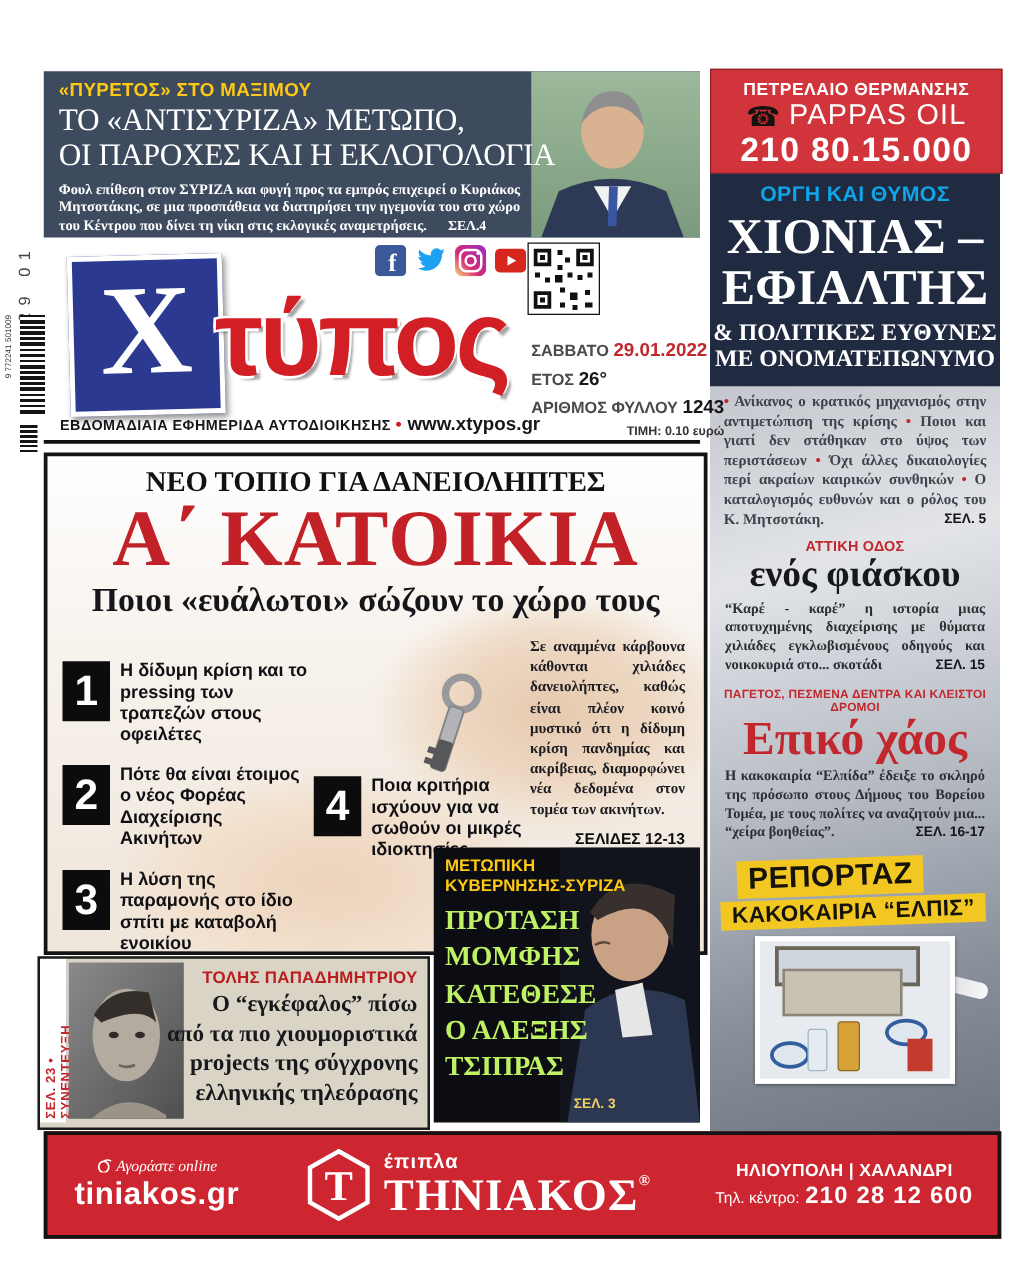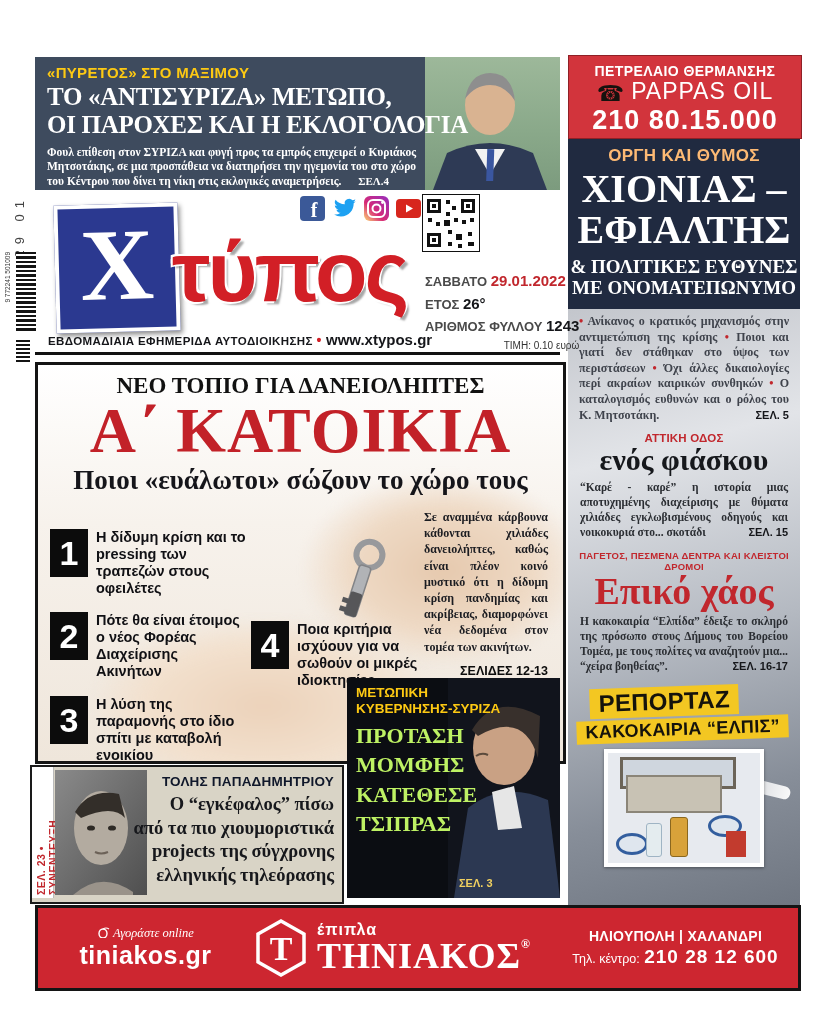--- a/index.html
+++ b/index.html
@@ -15,36 +15,36 @@
     background:repeating-linear-gradient(#141414 0 2px,#fff 2px 4px,#141414 4px 7px,#fff 7px 9px);}
   .barcode-sm{left:16px;top:340px;width:14px;height:24px;
     background:repeating-linear-gradient(#141414 0 2px,#fff 2px 4px);}
   .barcode-num{left:4px;top:252px;font-size:6.5px;color:#333;}
 
   
   .topstory{left:35px;top:57px;width:525px;height:133px;background:#3e4b5e;overflow:hidden;}
   .topstory .photo{position:absolute;right:0;top:0;width:135px;height:133px;
     background:linear-gradient(180deg,#9db89a 0%,#8aa98a 55%,#7c9b7e 100%);}
   .ts-kicker{position:absolute;left:12px;top:7px;color:#fdc913;font-weight:bold;font-size:15px;letter-spacing:.3px;}
-  .ts-headline{position:absolute;left:12px;top:26px;color:#fff;font-weight:bold;font-size:25px;line-height:1.1;letter-spacing:-.3px;}
+  .ts-headline{position:absolute;left:12px;top:26px;color:#fff;font-weight:normal;font-size:25px;line-height:1.1;letter-spacing:-.3px;}
   .ts-summary{position:absolute;left:12px;top:88px;width:372px;color:#fff;font-weight:bold;
     font-size:11.5px;line-height:1.25;}
   .ts-pageref{color:#fff;font-weight:bold;font-size:11px;margin-left:14px;}
 
   
   .pappas{left:568px;top:55px;width:232px;height:82px;background:#d2343c;border:1px solid #8f2026;
     color:#fff;text-align:center;}
   .pp-l1{font-size:14px;font-weight:bold;margin-top:7px;letter-spacing:.4px;}
   .pp-brand{font-size:23px;font-weight:normal;letter-spacing:1px;line-height:1.05;}
   .pp-phone{font-size:27px;font-weight:bold;letter-spacing:1px;}
   .pp-tel-icon{color:#16120e;font-size:22px;vertical-align:-2px;margin-right:6px;}
 
   
   .rcol{left:568px;top:139px;width:232px;height:766px;background:#202a40;overflow:hidden;}
-  .rc-kicker{color:#fdba74;font-weight:bold;font-size:17px;text-align:center;margin-top:7px;letter-spacing:.3px;}
+  .rc-kicker{color:#0ea5e9;font-weight:bold;font-size:17px;text-align:center;margin-top:7px;letter-spacing:.3px;}
   .rc-headline{color:#fff;font-weight:bold;font-size:40px;line-height:1.02;text-align:center;margin-top:3px;}
   .rc-subhead{color:#fff;font-weight:bold;font-size:19px;line-height:1.12;text-align:center;margin-top:5px;}
   .rc-photo{position:absolute;left:0;top:170px;width:232px;height:596px;
     background:linear-gradient(165deg,#c3c6cc 0%,#e2e4e8 25%,#b4b9c1 55%,#878e99 80%,#6f7681 100%);}
   .rc-streak{position:absolute;right:8px;bottom:120px;width:130px;height:13px;transform:rotate(14deg);
     background:linear-gradient(90deg,rgba(255,255,255,.05),rgba(255,255,255,.95));border-radius:6px;}
   .rc-bullets{margin:5px 11px 0;font-family:"Liberation Serif",serif;font-weight:bold;
     font-size:12px;line-height:1.3;color:#3f434c;text-align:justify;}
   .rb-item::before{content:"• ";color:#c1272d;font-weight:bold;}
   .rc-selref{float:right;color:#15161a;font-size:11px;font-weight:bold;font-family:"Liberation Sans",sans-serif;}
@@ -77,21 +77,21 @@
     color:#fff;font-family:"Liberation Serif",serif;font-weight:bold;font-size:102px;line-height:114px;text-align:center;}
   .logo-word{left:172px;top:222px;font-weight:bold;font-size:86px;letter-spacing:-3px;color:#d21f26;
     text-shadow:-2px -2px 0 #fff,2px -2px 0 #fff,-2px 2px 0 #fff,3px 3px 2px rgba(0,0,0,.35);}
   .tagline{left:48px;top:331px;font-size:11.5px;font-weight:bold;color:#15161a;letter-spacing:.4px;}
   .tagline .dot{color:#d21f26;font-size:14px;}
   .tagline .site{font-size:15px;letter-spacing:0;}
   .datebox{left:425px;top:270px;font-size:13px;color:#15161a;line-height:1.5;}
   .datebox .lbl{color:#4a4a4a;font-weight:bold;}
   .datebox .red{color:#c1272d;font-weight:bold;font-size:15px;}
   .datebox .big{font-weight:bold;font-size:15px;}
-  .price{text-align:right;font-size:10px;font-weight:normal;color:#333;}
+  .price{text-align:right;font-size:10px;font-weight:bold;color:#333;}
   .rule{left:35px;top:352px;width:525px;height:3px;background:#111;}
 
   
   .mainbox{left:35px;top:362px;width:525px;height:396px;border:3px solid #141414;
     background:linear-gradient(180deg,#ffffff 0%,#f7f2ec 40%,#efe6db 100%);overflow:hidden;}
   .hand1{position:absolute;right:-20px;top:110px;width:280px;height:190px;
     background:radial-gradient(ellipse at center,#e6c9ae 0%,#eed9c4 45%,rgba(238,217,196,0) 72%);filter:blur(5px);}
   .hand2{position:absolute;left:60px;bottom:-30px;width:330px;height:170px;
     background:radial-gradient(ellipse at center,#ecd2ba 0%,#f2e0cd 50%,rgba(242,224,205,0) 75%);filter:blur(6px);}
   .ms-kicker{position:relative;text-align:center;margin-top:8px;font-family:"Liberation Serif",serif;
@@ -116,28 +116,28 @@
   .cs-kicker{position:absolute;left:9px;top:7px;color:#fdc913;font-weight:bold;font-size:13.5px;line-height:1.15;}
   .cs-headline{position:absolute;left:9px;top:43px;width:132px;color:#bef264;font-family:"Liberation Serif",serif;
     font-weight:bold;font-size:22px;line-height:1.33;}
   .cs-pageref{position:absolute;left:112px;bottom:9px;color:#f0d060;font-weight:bold;font-size:11px;}
 
   
   .interview{left:30px;top:765px;width:310px;height:135px;background:#d9d4c6;border:2px solid #1a1a1a;overflow:hidden;}
   .iv-strip{position:absolute;left:0;top:0;width:21px;height:131px;background:#fff;border-right:1px solid #bbb;}
   .iv-striptext{position:absolute;left:3px;top:4px;height:124px;color:#c1272d;font-weight:bold;font-size:10.5px;letter-spacing:.5px;}
   .iv-photo{position:absolute;left:23px;top:3px;width:92px;height:125px;}
-  .iv-kicker{position:absolute;right:8px;top:7px;color:#0f172a;font-weight:bold;font-size:13.5px;letter-spacing:.2px;}
+  .iv-kicker{position:absolute;right:8px;top:7px;color:#b91c1c;font-weight:bold;font-size:13.5px;letter-spacing:.2px;}
   .iv-headline{position:absolute;right:8px;top:26px;width:238px;text-align:right;z-index:2;
     font-family:"Liberation Serif",serif;font-weight:bold;font-size:18.5px;line-height:1.28;color:#17181c;}
 
   
   .tiniakos{left:35px;top:905px;width:760px;height:80px;background:#cd2630;border:3px solid #141414;
     display:flex;align-items:center;color:#fff;}
-  .tn-left{width:175px;text-align:center;margin-left:20px;}
+  .tn-left{width:175px;text-align:center;}
   .tn-online{font-family:"Liberation Serif",serif;font-style:italic;font-size:12.5px;}
   .tn-site{font-size:25px;font-weight:bold;letter-spacing:.5px;}
   .tn-center{flex:1;display:flex;align-items:center;justify-content:center;gap:10px;}
   .tn-brandcol{line-height:1;}
   .tn-small{font-size:16px;font-weight:bold;letter-spacing:1px;}
   .tn-brand{font-family:"Liberation Serif",serif;font-weight:bold;font-size:36px;letter-spacing:1px;}
   .tn-reg{font-size:12px;vertical-align:top;}
   .tn-right{width:245px;text-align:center;font-weight:bold;line-height:1.3;}
   .tn-loc{font-size:14px;letter-spacing:.3px;}
   .tn-phone-lbl{font-size:12.5px;font-weight:normal;}
@@ -364,20 +364,21 @@
       <path d="M28 78 Q34 74 40 77" stroke="#5a4a3c" stroke-width="2" fill="none"></path>
     </svg>
     <div class="cs-kicker">
       <div>ΜΕΤΩΠΙΚΗ</div>
       <div>ΚΥΒΕΡΝΗΣΗΣ-ΣΥΡΙΖΑ</div>
     </div>
     <div class="cs-headline">
       <div>ΠΡΟΤΑΣΗ</div>
       <div>ΜΟΜΦΗΣ</div>
       <div>ΚΑΤΕΘΕΣΕ</div>
+      <div>Ο ΑΛΕΞΗΣ</div>
       <div>ΤΣΙΠΡΑΣ</div>
     </div>
     <div class="cs-pageref">ΣΕΛ. 3</div>
   </div>
 
   <div class="abs interview">
     <div class="iv-strip"></div>
     <div class="iv-striptext vtext">ΣΕΛ. 23 • ΣΥΝΕΝΤΕΥΞΗ</div>
     <svg class="iv-photo" viewBox="0 0 92 125">
       <rect width="92" height="125" fill="#6f6f6f"></rect>

